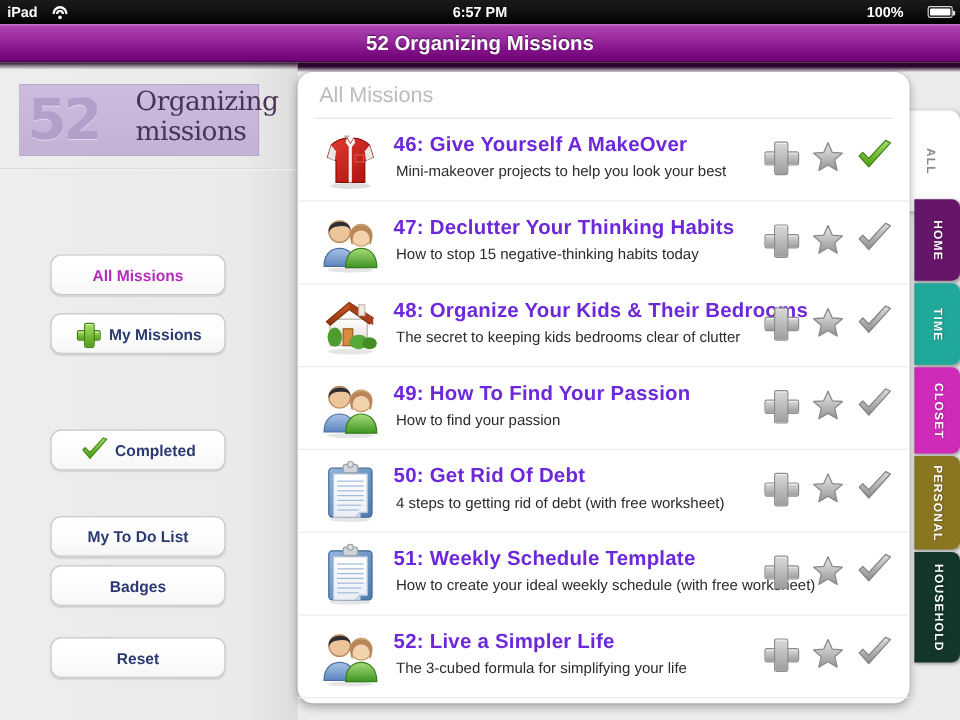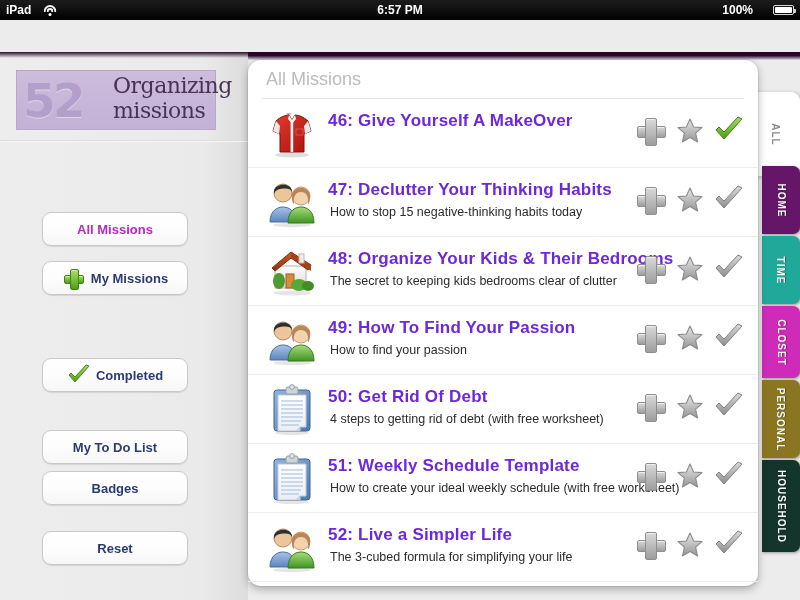--- a/index.html
+++ b/index.html
@@ -151,20 +151,21 @@
     </div>
     <div class="sb-center">6:57 PM</div>
     <div class="sb-right">
       <span>100%</span>
       <span class="batt">
           <i></i>
         </span>
     </div>
   </div>
 
+  <div class="titlebar">52 Organizing Missions</div>
   <div class="titlebar-shadow"></div>
 
   <div class="sidebar">
     <div class="sidebar-top-shade"></div>
 
     <div class="logo-wrap">
       <div class="logo-52">52</div>
       <div class="logo-word1">Organizing</div>
       <div class="logo-word2">missions</div>
     </div>
@@ -243,20 +244,21 @@
       <path d="M26 6 l-3 3 -3 -3z" fill="#bbb"></path>
       <path d="M10 14 C14 10 20 8 23 8 L26 13 L29 8 C32 8 38 10 42 14 L45 24 L38 27 L38 45 L14 45 L14 27 L7 24 Z" fill="url(#sh)" stroke="#8d0b07" stroke-width="1"></path>
       <path d="M23 8 L26 13 L29 8 L30 12 L26 17 L22 12 Z" fill="#f2f2f2"></path>
       <rect x="24.6" y="14" width="2.6" height="31" fill="#f4f4f4"></rect>
       <path d="M10 14 L7 24 L13 27 L14 19 Z" fill="#e8e8e8"></path>
       <path d="M42 14 L45 24 L39 27 L38 19 Z" fill="#e8e8e8"></path>
       <rect x="30" y="22" width="7" height="6" fill="none" stroke="#d8534a" stroke-width="1"></rect>
       <ellipse cx="26" cy="48" rx="17" ry="2.4" fill="rgba(0,0,0,.13)"></ellipse>
     </svg></div>
      <div class="ttl">46: Give Yourself A MakeOver</div>
+     <div class="sub">Mini-makeover projects to help you look your best</div>
      <div class="acts">
        <span class="act act-plus"></span>
        <span class="act"><svg width="30" height="30" viewBox="0 0 30 30">
     <defs>
                   <linearGradient id="sstar" x1="0" y1="0" x2="0" y2="1">
       <stop offset="0" stop-color="#e9e9e9"></stop>
                     <stop offset="1" stop-color="#949494"></stop>
                   </linearGradient>
                 </defs>
     <polygon points="15,3 18.6,11 27,11.6 20.6,17.2 22.6,26 15,21.5 7.4,26 9.4,17.2 3,11.6 11.4,11" fill="url(#sstar)" stroke="#8a8a8a" stroke-width="1.1" stroke-linejoin="round"></polygon>

